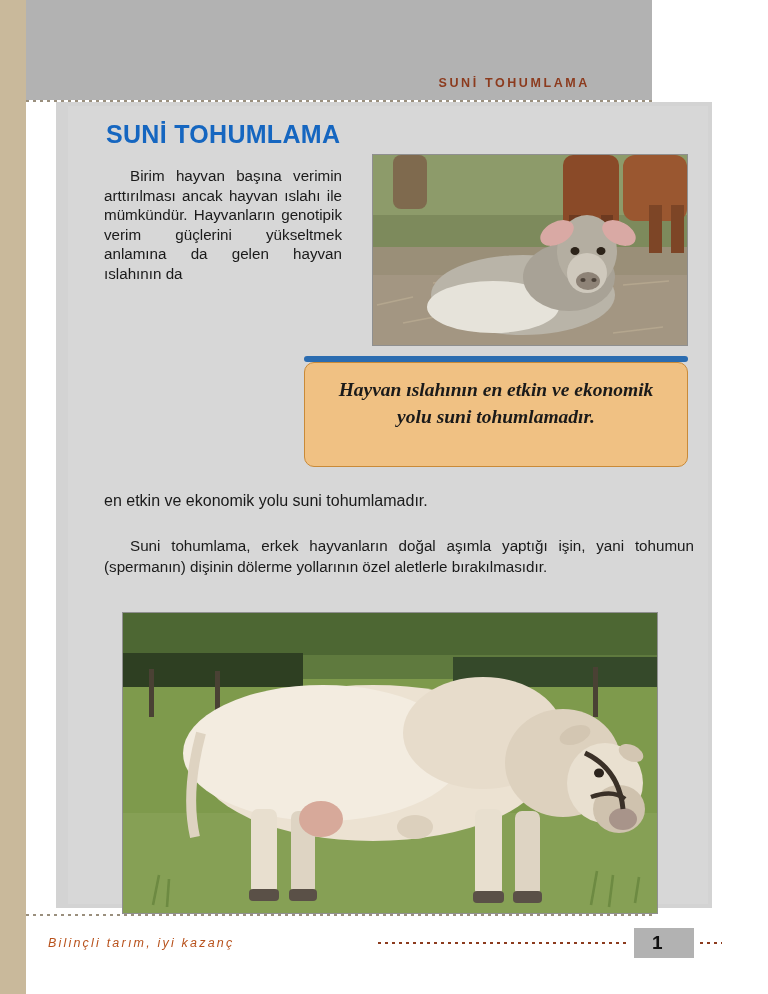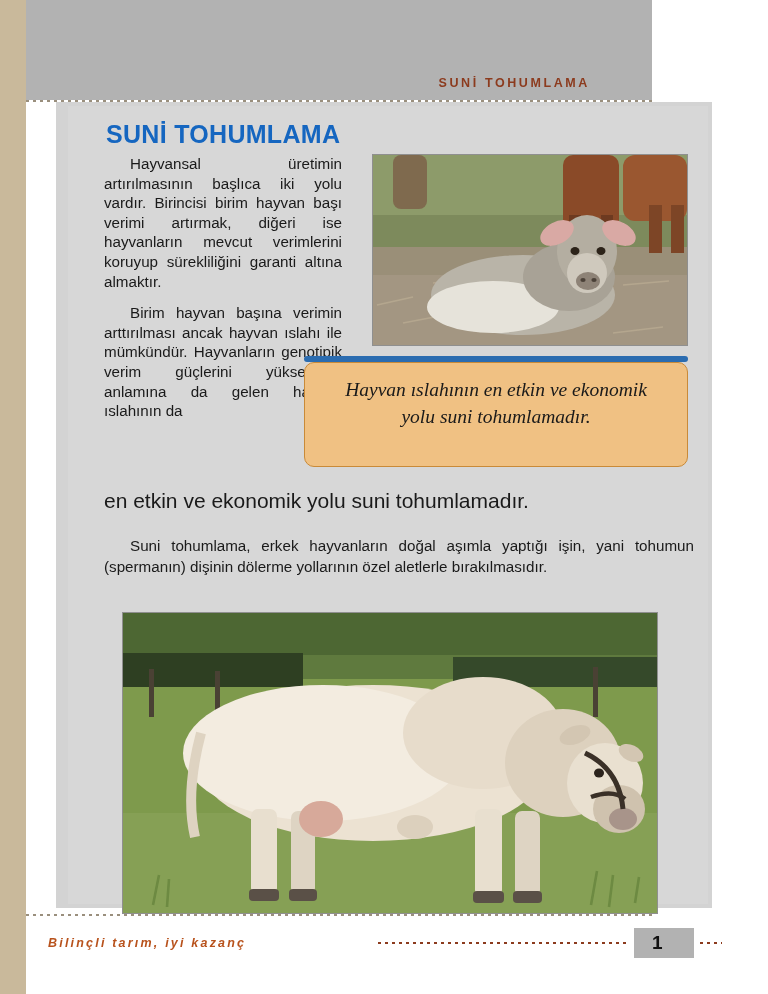--- a/index.html
+++ b/index.html
@@ -106,21 +106,21 @@
     text-indent: 26px;
   }
   .para2 {
     margin-top: 12px !important;
   }
   .full-line {
     position: absolute;
     left: 48px;
     top: 387px;
     width: 584px;
-    font-size: 21px;
+    font-size: 16px;
     line-height: 19.6px;
     color: #1a1a1a;
   }
   .para-wide {
     position: absolute;
     left: 48px;
     top: 415px;
     width: 590px;
     font-size: 15.2px;
     line-height: 21px;
@@ -162,20 +162,21 @@
     border-radius: 3px;
   }
   .callout-text {
     font-family: "Liberation Serif", serif;
     font-style: italic;
     font-size: 19.5px;
     line-height: 27px;
     color: #1a1a1a;
     text-align: center;
     padding: 13px 22px 0 22px;
+    font-weight: bold;
   }
   
   .photo-bull {
     position: absolute;
     left: 66px;
     top: 508px;
     width: 534px;
     height: 300px;
     border: 1px solid #8f8f8f;
     overflow: hidden;
@@ -204,21 +205,21 @@
     bottom: 0;
     width: 26px;
     height: 78px;
     background: #c9b99b;
   }
   .footer-text {
     position: absolute;
     left: 48px;
     bottom: 44px;
     font-size: 12.5px;
-    font-weight: bold;
+    font-weight: normal;
     font-style: italic;
     letter-spacing: 2.2px;
     color: #b8521c;
   }
   .footer-dots {
     position: absolute;
     left: 378px;
     bottom: 50px;
     width: 250px;
     height: 2px;
@@ -304,21 +305,20 @@
         <ellipse cx="202" cy="96" rx="4.5" ry="4" fill="#2c2319"></ellipse>
         <ellipse cx="228" cy="96" rx="4.5" ry="4" fill="#2c2319"></ellipse>
 
         <ellipse cx="215" cy="126" rx="12" ry="9" fill="#8e8377"></ellipse>
         <ellipse cx="210" cy="125" rx="2.6" ry="2" fill="#4b4138"></ellipse>
         <ellipse cx="221" cy="125" rx="2.6" ry="2" fill="#4b4138"></ellipse>
       </svg>
     </div>
 
     <div class="col-left">
-      <p class="para">Hayvansal üretimin artırılmasının başlıca iki yolu vardır. Birincisi birim hayvan başı verimi artırmak, diğeri ise hayvanların mevcut verimlerini koruyup sürekliliğini garanti altına almaktır.</p>
       <p class="para para2">Birim hayvan başına verimin arttırılması ancak hayvan ıslahı ile mümkündür. Hayvanların genotipik verim güçlerini yükseltmek anlamına da gelen hayvan ıslahının da</p>
     </div>
 
     <div class="callout-bar"></div>
     <div class="callout">
       <div class="callout-text">Hayvan ıslahının en etkin ve ekonomik yolu suni tohumlamadır.</div>
     </div>
 
     <div class="full-line">en etkin ve ekonomik yolu  suni tohumlamadır.</div>
 

